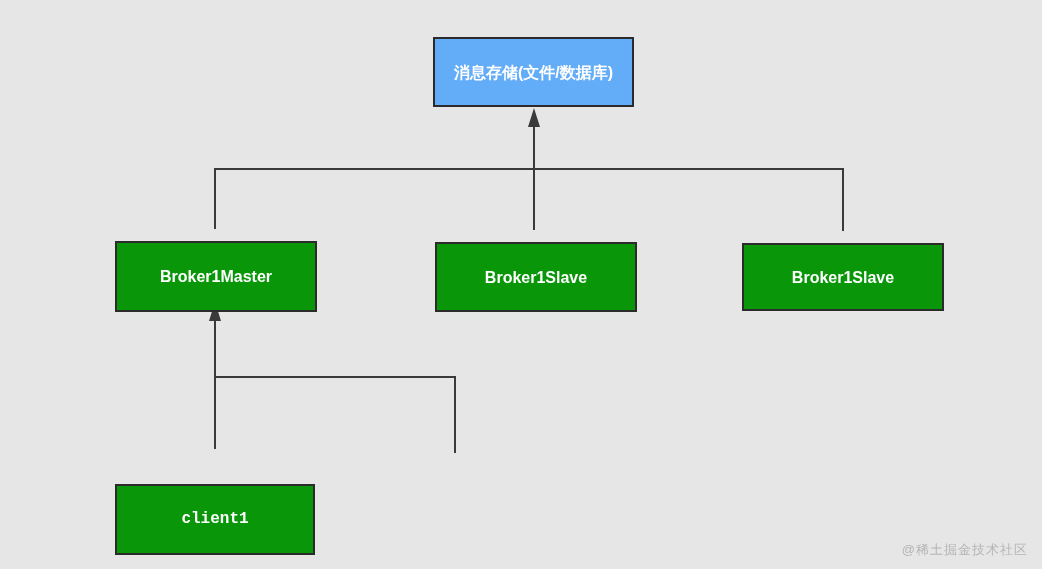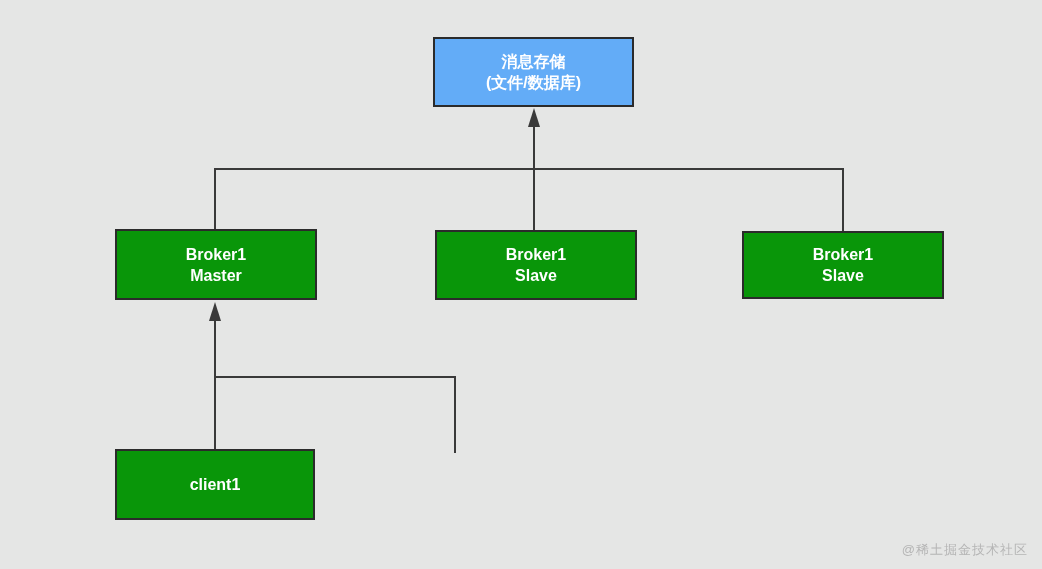--- a/index.html
+++ b/index.html
@@ -30,32 +30,32 @@
     width: 1042px; height: 569px;
   }
   .node {
     position: absolute;
     border: 2px solid var(--node-border);
     color: var(--node-text);
     font-weight: bold;
     font-size: 16px;
     line-height: 21px;
     display: flex;
-    flex-direction: column;
+    flex-direction: row;
     align-items: center;
     justify-content: center;
     text-align: center;
   }
   .node.storage { background: var(--storage-fill); }
-  .node.broker  { background: var(--broker-fill); }
+  .node.broker  { background: var(--broker-fill); margin-top: 12px; }
   #node-storage      { left: 433px; top: 37px;  width: 201px; height: 70px; }
   #node-master       { left: 115px; top: 229px; width: 202px; height: 71px; }
   #node-slave-mid    { left: 435px; top: 230px; width: 202px; height: 70px; }
   #node-slave-right  { left: 742px; top: 231px; width: 202px; height: 68px; }
-  #node-client1      { left: 115px; top: 449px; width: 200px; height: 71px; }
+  #node-client1      { left: 115px; top: 472px; width: 200px; height: 71px; font-family: Liberation Mono, monospace; }
   #node-client2      { left: 357px; top: 453px; width: 199px; height: 68px; }
   .watermark {
     position: absolute;
     right: 14px;
     bottom: 10px;
     font-size: 13px;
     color: var(--watermark);
     letter-spacing: 1px;
   }
 </style>

